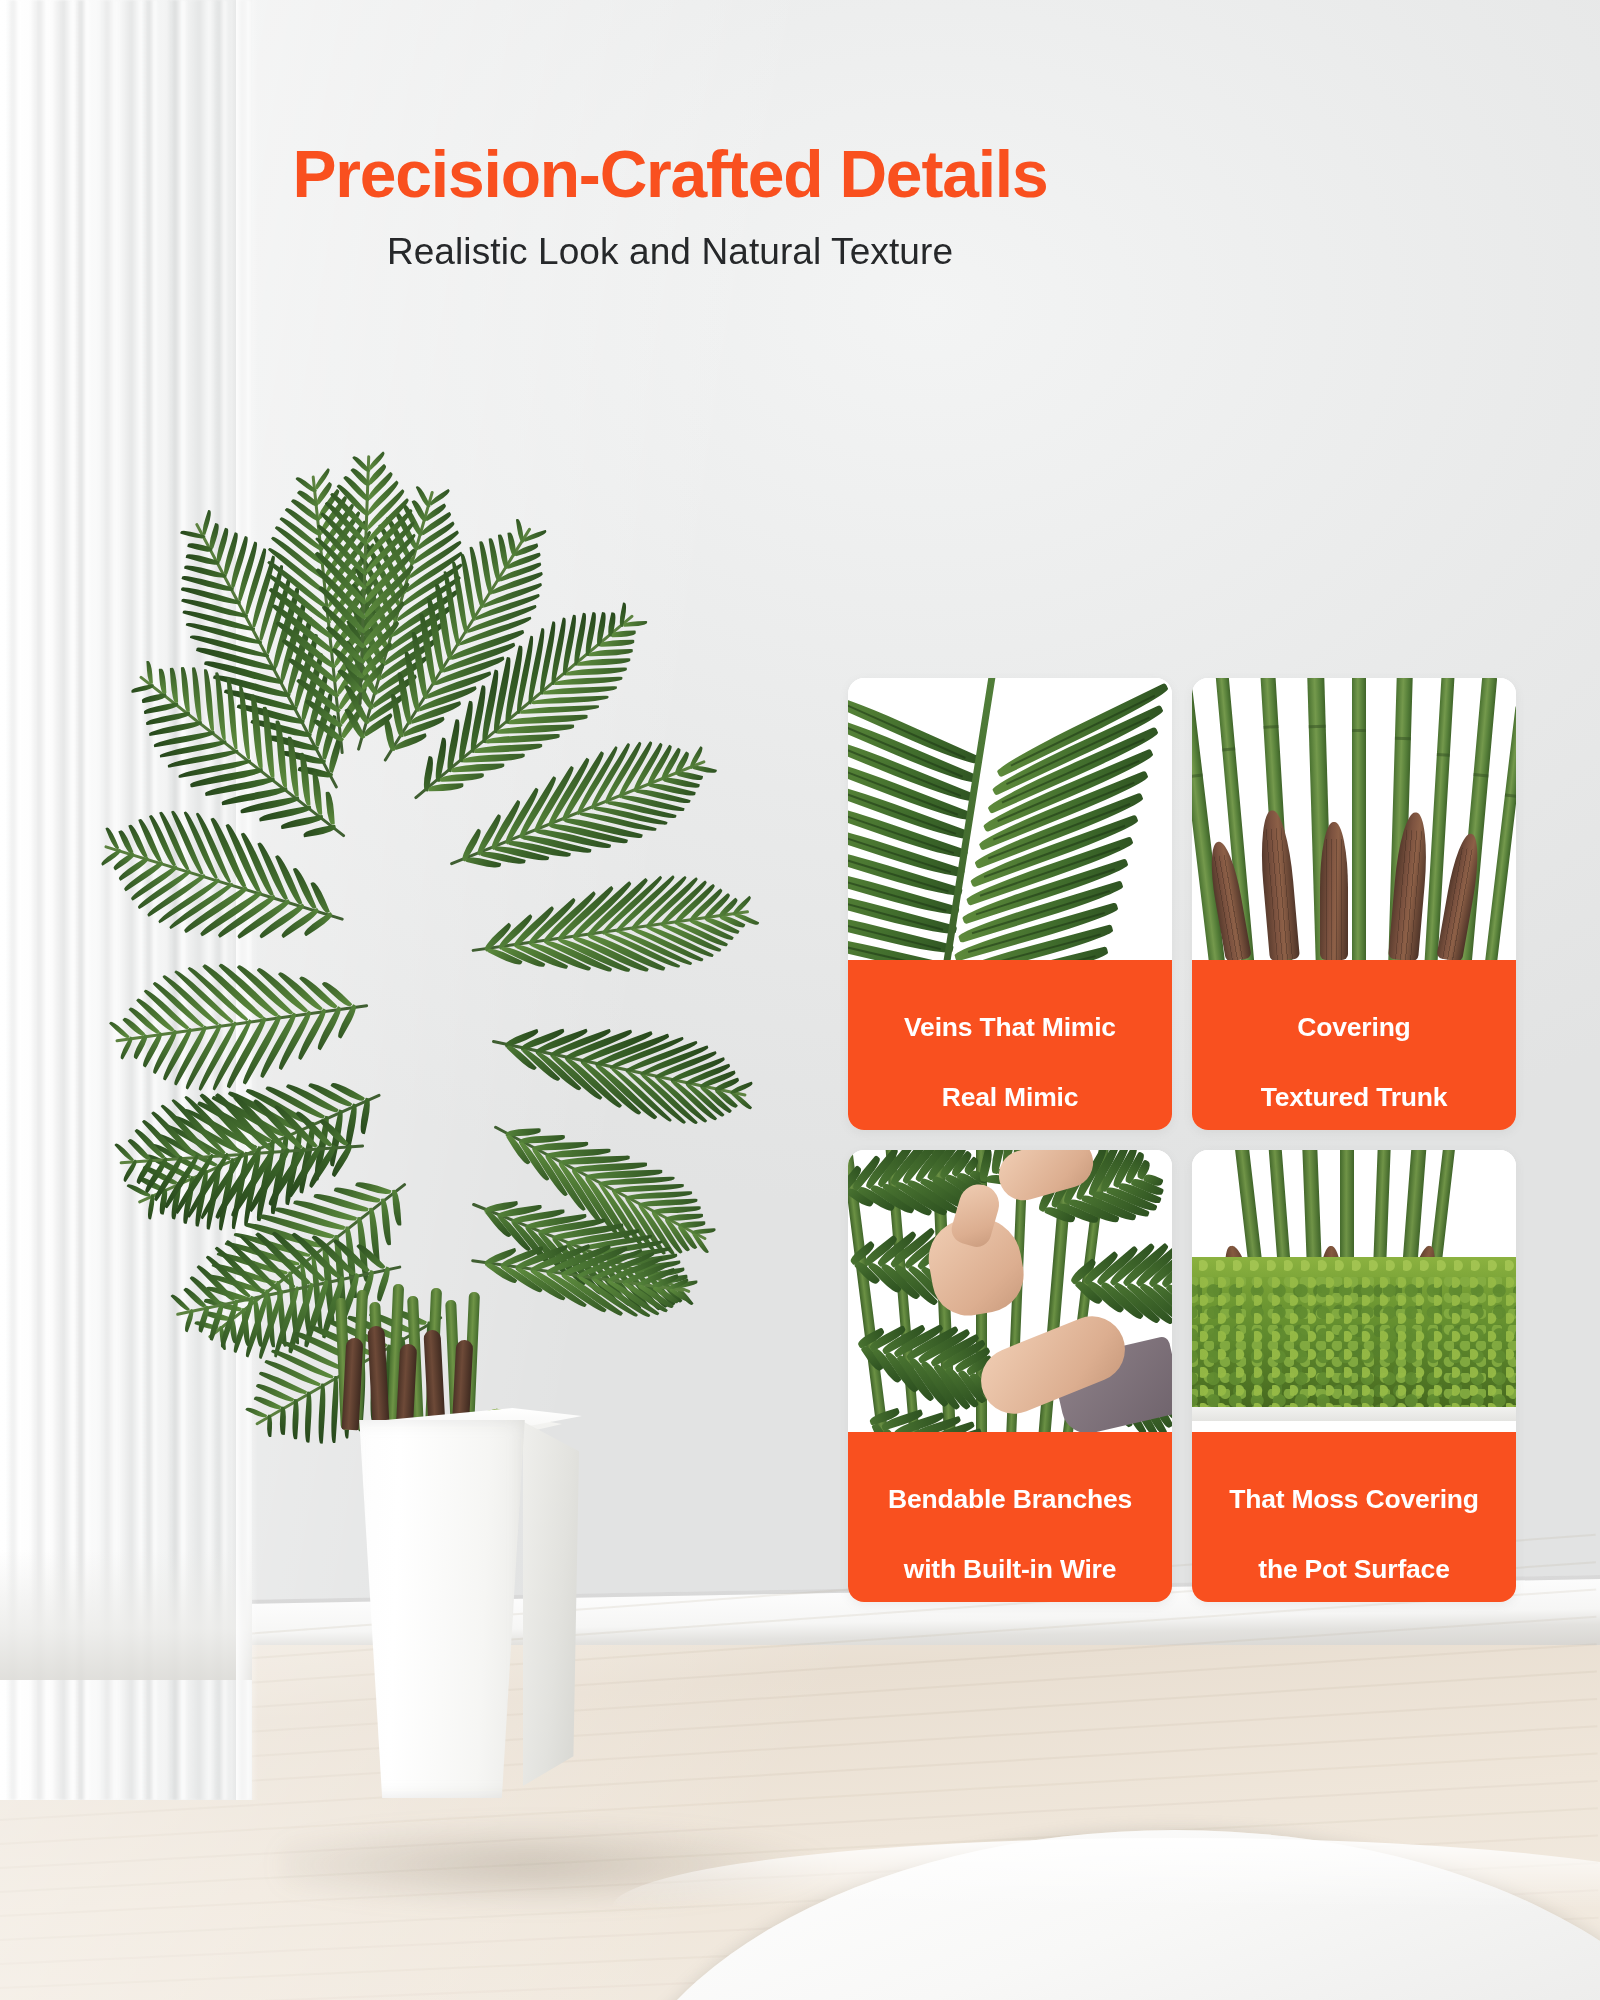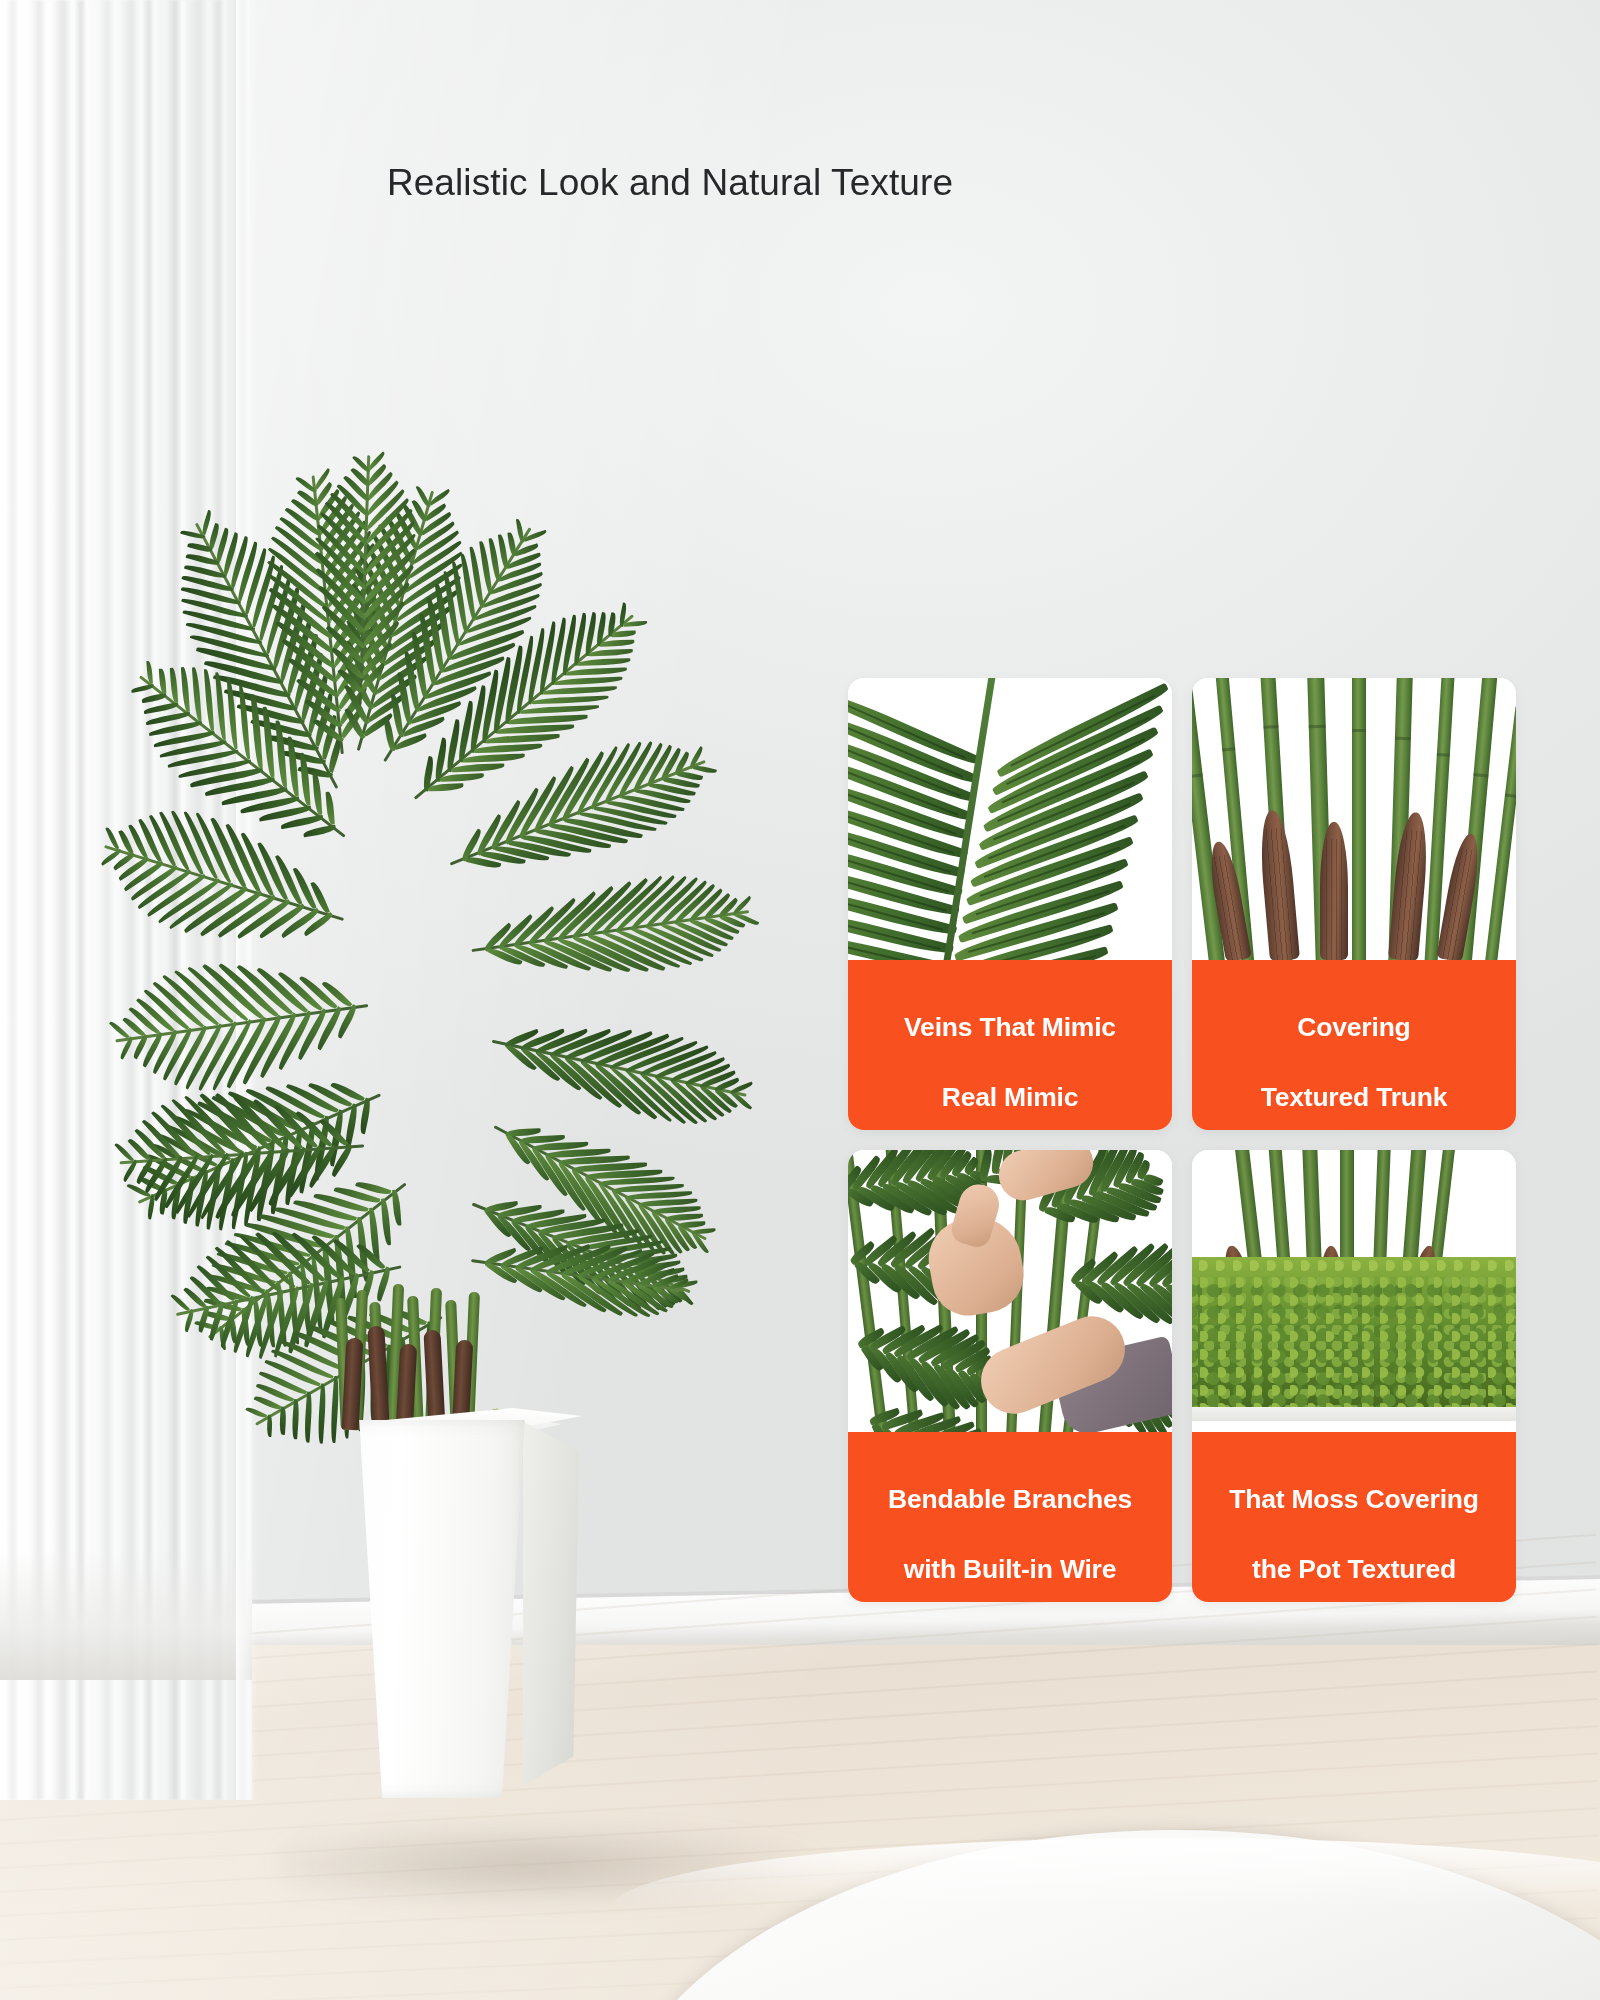--- a/index.html
+++ b/index.html
@@ -1056,20 +1056,21 @@
     <div class="planter-rim"></div>
     <div class="planter-side"></div>
     <div class="planter-front"></div>
   </div>
 
   <div class="tub"></div>
   <div class="tub-rim"></div>
 </div>
 
 <div class="headings">
+  <div class="headline">Precision-Crafted Details</div>
   <div class="subhead">Realistic Look and Natural Texture</div>
 </div>
 
 <div class="grid">
 
   <div class="tile">
     <div class="tile-photo">
       <div id="t1art">
           <div class="t1-leaf" style="left:130px;top:4px;width:190px;transform:rotate(-26deg);transform-origin:100% 50%;"></div>
           <div class="t1-leaf" style="left:-24px;top:10px;width:168px;transform:rotate(24deg);transform-origin:0 50%;"></div>
@@ -1338,17 +1339,17 @@
           <div class="t4-bark" style="left:126px;top:96px;height:128px;width:26px;transform:rotate(0deg);transform-origin:top center;"></div>
           <div class="t4-bark" style="left:178px;top:108px;height:152px;width:26px;transform:rotate(6deg);transform-origin:top center;"></div>
           <div class="t4-bark" style="left:226px;top:96px;height:120px;width:24px;transform:rotate(12deg);transform-origin:top center;"></div>
         </div>
       <div class="t4-moss-top"></div>
       <div class="t4-moss"></div>
       <div class="t4-potline"></div>
     </div>
     <div class="caption">
       <span>That Moss Covering</span>
-      <span>the Pot Textured</span>
+      <span>the Pot Surface</span>
     </div>
   </div>
 
 </div>
 
 </body></html>

